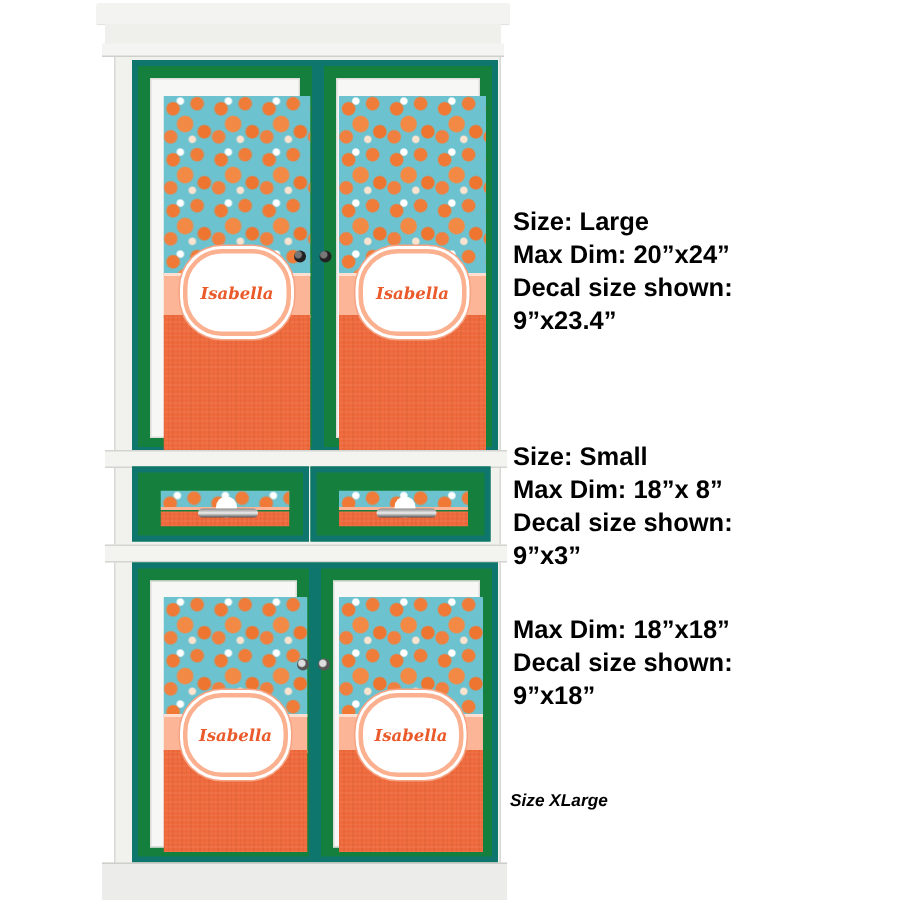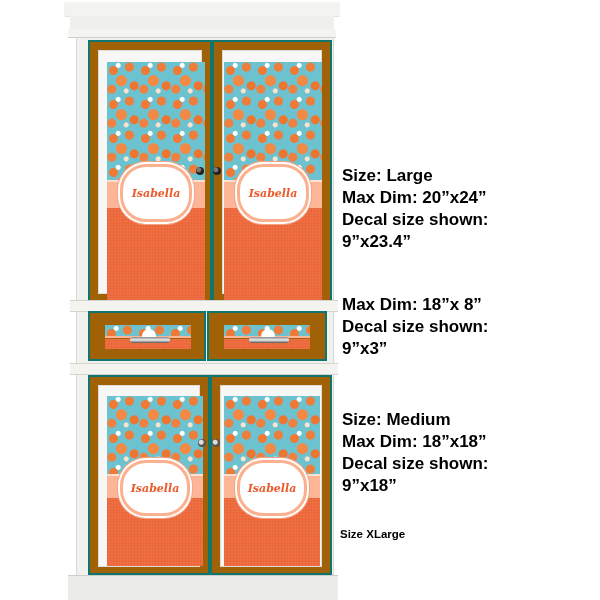--- a/index.html
+++ b/index.html
@@ -4,21 +4,21 @@
   <style>
     html, body { margin:0; padding:0; }
     body { width:600px; height:600px; background:#ffffff; position:relative; overflow:hidden; font-family:"Liberation Sans", sans-serif; }
     .abs { position:absolute; }
     .cab-body { left:76px; top:36px; width:256px; height:545px; background:#f1f1ee; border-left:1px solid #d8d8d4; border-right:1px solid #d8d8d4; }
     .crown-top { left:64px; top:2px; width:276px; height:14px; background:#f3f3f1; border-bottom:1px solid #e2e2de; border-radius:2px; }
     .crown-mid { left:70px; top:16px; width:264px; height:14px; background:#efefec; }
     .crown-low { left:68px; top:29px; width:268px; height:8px; background:#f4f4f2; border-bottom:1px solid #cfcfcb; }
     .ledge { left:70px; height:10px; width:268px; background:#f3f3f0; border-top:1px solid #d4d4d0; border-bottom:1px solid #d4d4d0; }
     .base { left:68px; top:575px; width:270px; height:25px; background:#ececea; border-top:1px solid #cdcdc9; }
-    .door { background:#a16207; border:2px solid #0f766e; box-sizing:border-box; }
+    .door { background:#15803d; border:4px solid #0f766e; box-sizing:border-box; }
     .door-inner { position:absolute; left:8px; right:8px; top:8px; bottom:6px; border:1px solid #dcdcd8; background:#f7f7f5; }
     .decal { position:absolute; overflow:hidden; }
     .pattern { position:absolute; left:0; right:0; top:0; background-color:#6cc2ce;
       background-image:
         radial-gradient(circle at 20% 25%, #f07a35 0 4px, transparent 5px),
         radial-gradient(circle at 70% 15%, #ef7c38 0 4px, transparent 5px),
         radial-gradient(circle at 45% 55%, #f28a45 0 5px, transparent 6px),
         radial-gradient(circle at 85% 70%, #ee7530 0 4px, transparent 5px),
         radial-gradient(circle at 15% 80%, #f08040 0 4px, transparent 5px),
         radial-gradient(circle at 60% 85%, #fbe3cf 0 2px, transparent 3px),
@@ -26,21 +26,21 @@
       background-size:32px 34px; }
     .band { position:absolute; left:0; right:0; background:#fdb597; border-top:2px solid #fde0d1; border-bottom:2px solid #fde0d1; }
     .solid { position:absolute; left:0; right:0; bottom:0; background:#ef6a3c;
       background-image:repeating-linear-gradient(0deg, rgba(255,255,255,0.05) 0 1px, transparent 1px 3px), repeating-linear-gradient(90deg, rgba(0,0,0,0.04) 0 1px, transparent 1px 3px); }
     .label { position:absolute; left:50%; transform:translateX(-50%); background:#ffffff; border:3px solid #fbb08f; border-radius:26px; box-shadow:0 0 0 2px #fff, 0 0 0 3px #f6a384; display:flex; align-items:center; justify-content:center; }
     .label span { color:#ea5a2a; font-family:"DejaVu Serif", serif; font-style:italic; font-weight:bold; font-size:11px; }
     .knob { width:8px; height:8px; border-radius:50%; background:radial-gradient(circle at 35% 35%, #777 0 2px, #222 3px); }
     .pull { height:6px; background:linear-gradient(#888,#eee,#555); border-radius:3px; }
     .spec { position:absolute; left:342px; color:#000; font-weight:bold; font-size:17px; line-height:22px; }
     .spec div { white-space:nowrap; }
-    .spec-small { position:absolute; left:340px; color:#000; font-weight:bold; font-size:11.5px; line-height:15px; }
+    .spec-small { position:absolute; left:340px; color:#000; font-weight:bold; font-size:11.5px; line-height:15px;font-style:italic; }
   </style>
 </head>
 <body>
 
 <div class="abs" style="left:0;top:0;width:340px;height:600px;">
   <div class="abs cab-body"></div>
   <div class="abs crown-top"></div>
   <div class="abs crown-mid"></div>
   <div class="abs crown-low"></div>
 
@@ -113,35 +113,35 @@
         <span>Isabella</span>
       </div>
     </div>
   </div>
   <div class="abs knob" style="left:198px;top:439px;background:radial-gradient(circle at 40% 40%, #ddd 0 2px, #555 3px);"></div>
   <div class="abs knob" style="left:212px;top:439px;background:radial-gradient(circle at 40% 40%, #ddd 0 2px, #555 3px);"></div>
 
   <div class="abs base"></div>
 </div>
 
-<div class="spec" style="top:137px;margin-top:28px;">
+<div class="spec" style="top:137px;">
   <div>Size: Large</div>
   <div>Max Dim: 20”x24”</div>
   <div>Decal size shown:</div>
   <div>9”x23.4”</div>
 </div>
 
 <div class="spec" style="top:294px;">
+  <div>Size: Small</div>
   <div>Max Dim: 18”x 8”</div>
   <div>Decal size shown:</div>
   <div>9”x3”</div>
 </div>
 
 <div class="spec" style="top:409px;">
-  <div>Size: Medium</div>
   <div>Max Dim: 18”x18”</div>
   <div>Decal size shown:</div>
   <div>9”x18”</div>
 </div>
 
 <div class="spec-small" style="top:527px;">
   <div>Size XLarge</div>
 </div>
 
 </body></html>

